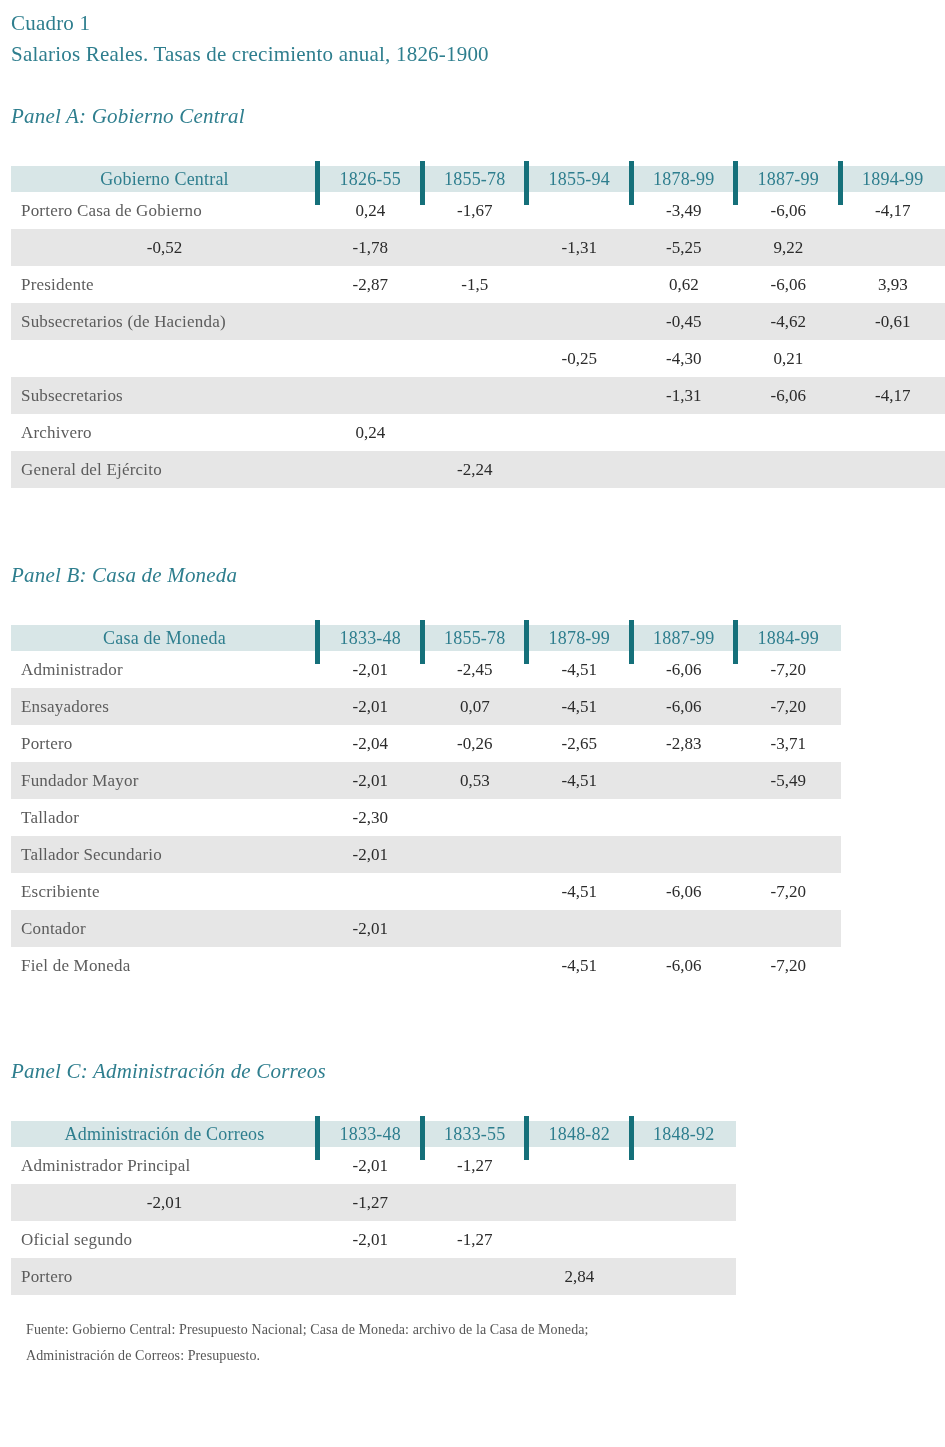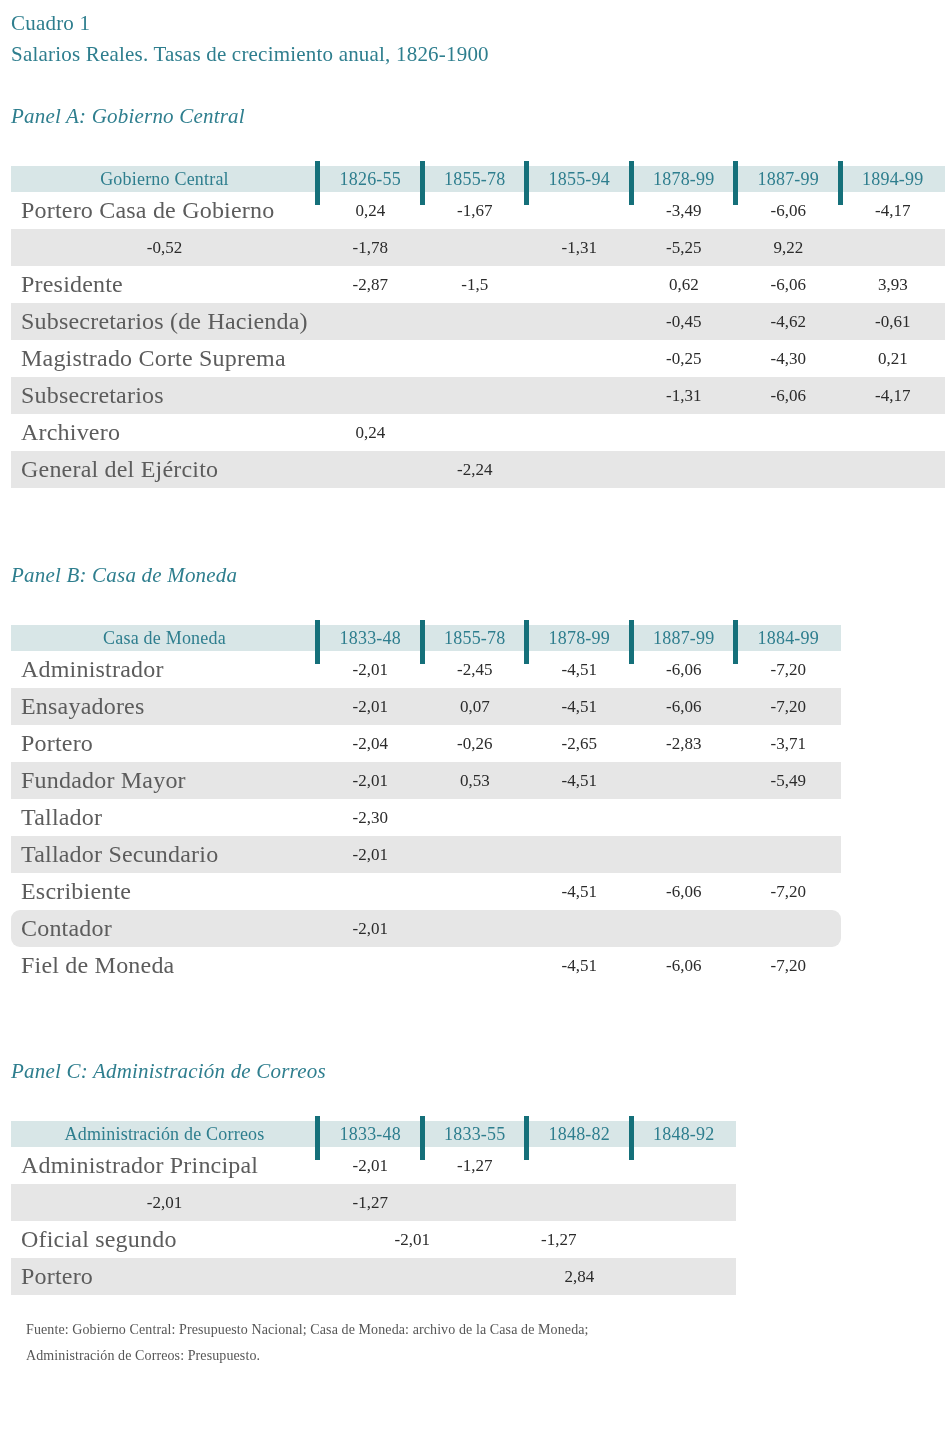--- a/index.html
+++ b/index.html
@@ -42,21 +42,21 @@
     color:var(--teal-text);font-size:18px;letter-spacing:.2px;
   }
   .bar{
     position:absolute;left:-3px;top:-5px;width:5px;height:44px;
     background:var(--bar);
   }
   .tr{display:grid;width:max-content;height:37px;}
   .tr.alt{background:var(--row-alt);}
   .td{display:flex;align-items:center;}
   .td.lab{
-    padding-left:10px;color:var(--label-text);font-size:24px;letter-spacing:.2px;
+    padding-left:10px;color:var(--label-text);font-size:17px;letter-spacing:.2px;
   }
   .td.num{justify-content:center;color:var(--value-text);font-size:17px;}
   .footnote{
     margin:22px 15px 0;font-size:14px;color:var(--note-text);
     line-height:26px;letter-spacing:.1px;
   }
 </style>
 </head>
 <body>
 
@@ -126,21 +126,20 @@
           <div class="tr alt" style="grid-template-columns: 307px repeat(6, 104.5px);">
             <div class="td lab">Subsecretarios (de Hacienda)</div>
             <div class="td num"></div>
             <div class="td num"></div>
             <div class="td num"></div>
             <div class="td num">-0,45</div>
             <div class="td num">-4,62</div>
             <div class="td num">-0,61</div>
           </div>
           <div class="tr" style="grid-template-columns: 307px repeat(6, 104.5px);">
-            <div class="td lab">Magistrado Corte Suprema</div>
             <div class="td num"></div>
             <div class="td num"></div>
             <div class="td num"></div>
             <div class="td num">-0,25</div>
             <div class="td num">-4,30</div>
             <div class="td num">0,21</div>
           </div>
           <div class="tr alt" style="grid-template-columns: 307px repeat(6, 104.5px);">
             <div class="td lab">Subsecretarios</div>
             <div class="td num"></div>
@@ -247,21 +246,21 @@
             <div class="td num"></div>
           </div>
           <div class="tr" style="grid-template-columns: 307px repeat(5, 104.5px);">
             <div class="td lab">Escribiente</div>
             <div class="td num"></div>
             <div class="td num"></div>
             <div class="td num">-4,51</div>
             <div class="td num">-6,06</div>
             <div class="td num">-7,20</div>
           </div>
-          <div class="tr alt" style="grid-template-columns: 307px repeat(5, 104.5px); border-radius: 9px;">
+          <div class="tr alt" style="grid-template-columns: 307px repeat(5, 104.5px);">
             <div class="td lab">Contador</div>
             <div class="td num">-2,01</div>
             <div class="td num"></div>
             <div class="td num"></div>
             <div class="td num"></div>
             <div class="td num"></div>
           </div>
           <div class="tr" style="grid-template-columns: 307px repeat(5, 104.5px);">
             <div class="td lab">Fiel de Moneda</div>
             <div class="td num"></div>
@@ -302,21 +301,21 @@
             <div class="td num">-1,27</div>
             <div class="td num"></div>
             <div class="td num"></div>
           </div>
           <div class="tr alt" style="grid-template-columns: 307px repeat(4, 104.5px);">
             <div class="td num">-2,01</div>
             <div class="td num">-1,27</div>
             <div class="td num"></div>
             <div class="td num"></div>
           </div>
-          <div class="tr" style="grid-template-columns: 307px repeat(4, 104.5px); gap: 42px;">
+          <div class="tr" style="grid-template-columns: 307px repeat(4, 104.5px);">
             <div class="td lab">Oficial segundo</div>
             <div class="td num">-2,01</div>
             <div class="td num">-1,27</div>
             <div class="td num"></div>
             <div class="td num"></div>
           </div>
           <div class="tr alt" style="grid-template-columns: 307px repeat(4, 104.5px);">
             <div class="td lab">Portero</div>
             <div class="td num"></div>
             <div class="td num"></div>

